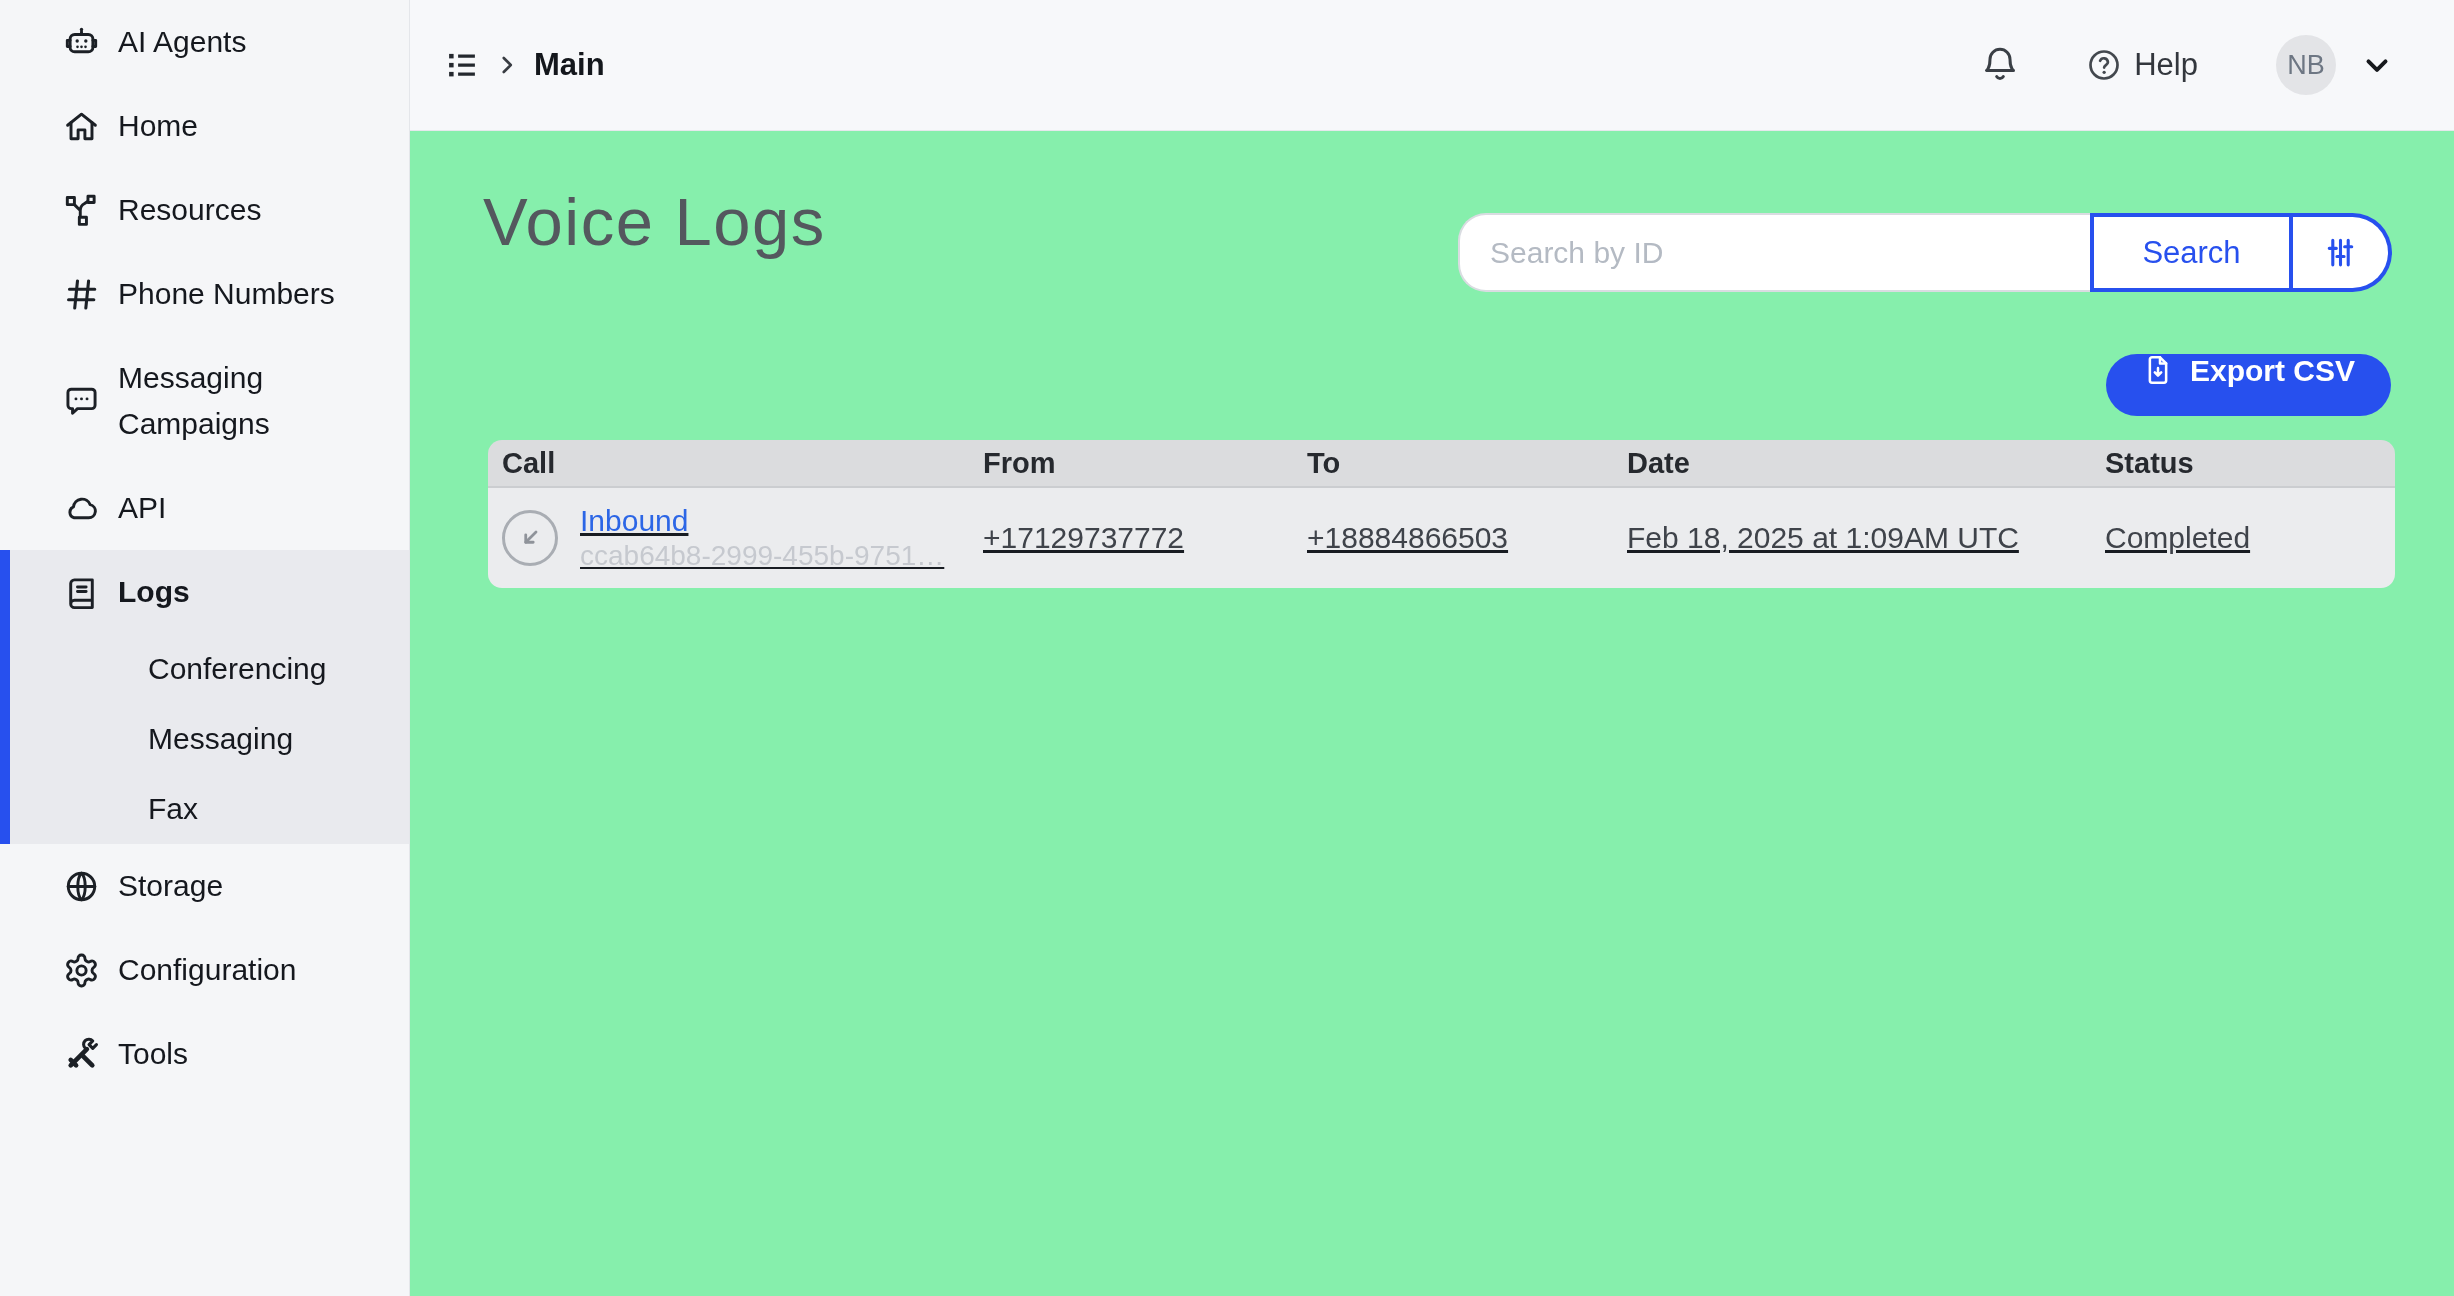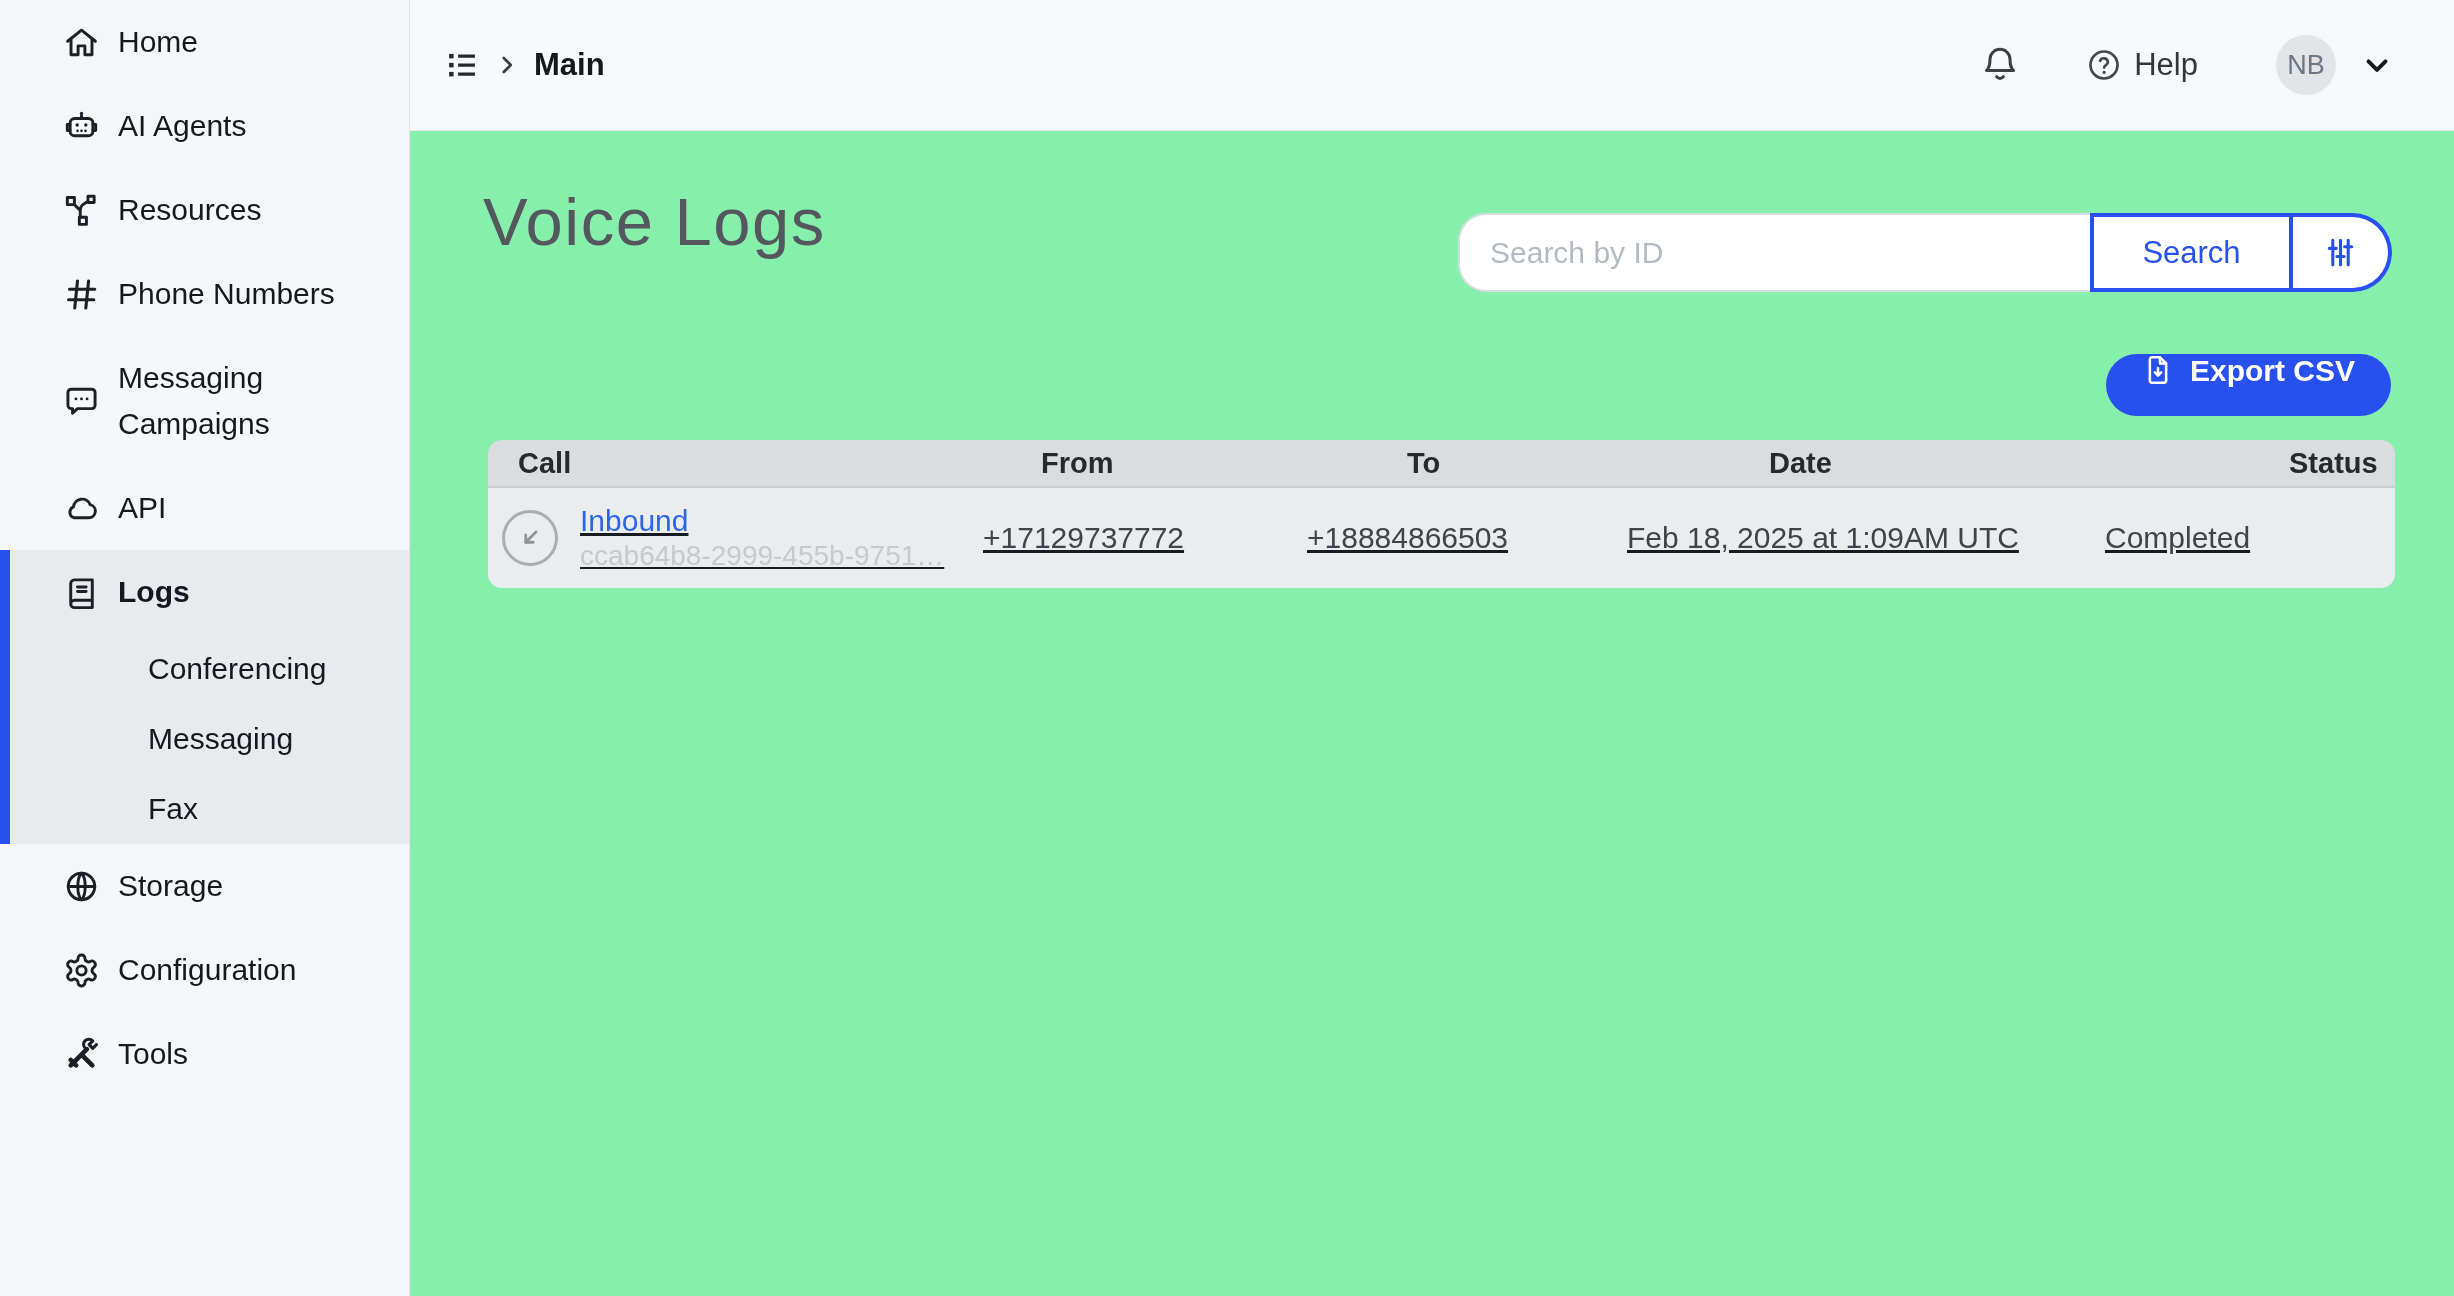--- a/index.html
+++ b/index.html
@@ -101,23 +101,22 @@
   }
   .export-btn svg { width:32px; height:32px; }
 
   
   .log-table {
     position:absolute; left:78px; right:59px; top:309px;
     border-radius:14px; overflow:hidden;
   }
   .t-head {
     display:grid; grid-template-columns:481px 324px 320px 478px 1fr;
-    background:#dbdcde; height:48px; align-items:center; padding-left:30px;
+    background:#dbdcde; height:48px; align-items:center; padding-left:14px;
     border-bottom:2px solid #cbcdd0;
-    gap:42px;
   }
   .t-head .th { font-size:29px; font-weight:700; color:#26292e; }
   .t-row {
     display:grid; grid-template-columns:481px 324px 320px 478px 1fr;
     background:#ebecee; height:100px; align-items:center; padding-left:14px;
     cursor:pointer;
     text-decoration:underline;
   }
   .t-row .td { font-size:30px; color:#3f434a; }
   .call-cell { display:flex; align-items:center; gap:22px; }
@@ -133,45 +132,45 @@
   svg { display:block; }
 </style>
 </head>
 <body>
 
 <div class="app">
 
   <aside class="sidebar">
 
     <nav>
-      <div class="nav-item">
-        <span class="nav-icon">
-          <svg viewBox="0 0 24 24" fill="none" stroke="currentColor" stroke-width="1.9" stroke-linecap="round" stroke-linejoin="round">
-            <path d="M3 11.2 L12 4 L21 11.2"></path>
-            <path d="M5.2 9.6 V20 H9.8 V14.2 H14.2 V20 H18.8 V9.6"></path>
-          </svg>
-        </span>
-        <span class="nav-label">Home</span>
-      </div>
-
       <div class="nav-item">
         <span class="nav-icon">
           <svg viewBox="0 0 24 24" fill="none" stroke="currentColor" stroke-width="1.9" stroke-linecap="round" stroke-linejoin="round">
             <circle cx="12" cy="3.6" r="1.1" fill="currentColor" stroke="none"></circle>
             <path d="M12 4.8 V6.8"></path>
             <rect x="4.6" y="6.8" width="14.8" height="11.2" rx="3"></rect>
             <path d="M4.6 10.6 H2.8 V14.6 H4.6 M19.4 10.6 H21.2 V14.6 H19.4"></path>
             <circle cx="9.2" cy="11" r="1.1" fill="currentColor" stroke="none"></circle>
             <circle cx="14.8" cy="11" r="1.1" fill="currentColor" stroke="none"></circle>
             <circle cx="9.4" cy="14.8" r=".85" fill="currentColor" stroke="none"></circle>
             <circle cx="12" cy="14.8" r=".85" fill="currentColor" stroke="none"></circle>
             <circle cx="14.6" cy="14.8" r=".85" fill="currentColor" stroke="none"></circle>
           </svg>
         </span>
         <span class="nav-label">AI Agents</span>
+      </div>
+
+      <div class="nav-item">
+        <span class="nav-icon">
+          <svg viewBox="0 0 24 24" fill="none" stroke="currentColor" stroke-width="1.9" stroke-linecap="round" stroke-linejoin="round">
+            <path d="M3 11.2 L12 4 L21 11.2"></path>
+            <path d="M5.2 9.6 V20 H9.8 V14.2 H14.2 V20 H18.8 V9.6"></path>
+          </svg>
+        </span>
+        <span class="nav-label">Home</span>
       </div>
 
       <div class="nav-item">
         <span class="nav-icon">
           <svg viewBox="0 0 24 24" fill="none" stroke="currentColor" stroke-width="1.9" stroke-linejoin="round">
             <rect x="2.8" y="3.6" width="4.6" height="4.6"></rect>
             <rect x="16.2" y="2.8" width="4" height="4"></rect>
             <rect x="10.6" y="16.4" width="4.6" height="4.6"></rect>
             <path d="M7.4 8.2 L11.2 12 M11.2 12 V16.4 M11.2 12 Q11.2 9 14 7.5 L16.2 6"></path>
           </svg>

